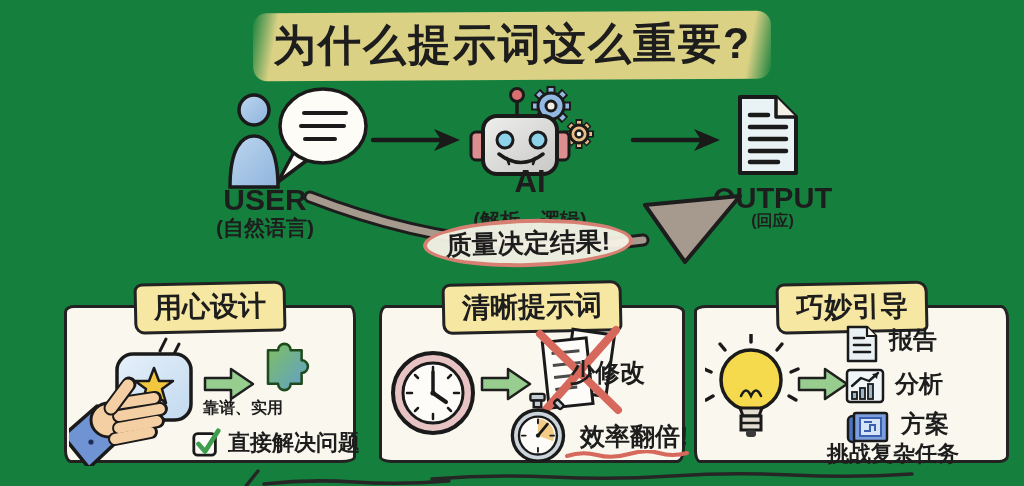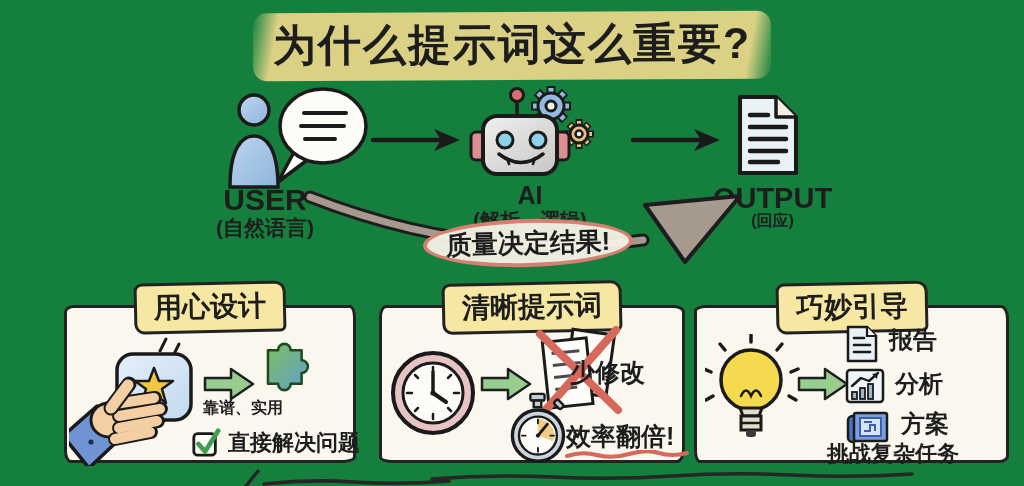--- a/index.html
+++ b/index.html
@@ -17,21 +17,21 @@
     display:inline-block; font-size:43px; font-weight:bold; letter-spacing:2px;
     padding:4px 20px 6px; border-radius:14px; transform:rotate(-.3deg);
     background:linear-gradient(100deg, rgba(240,218,140,0) 0%, rgba(240,218,140,.9) 5%,
                rgba(240,218,140,.9) 95%, rgba(240,218,140,0) 100%);
   }
 
   
   .flow-label{ font-weight:bold; text-align:center; }
   .lbl-user{ left:200px; top:183px; width:130px; font-size:30px; }
   .sub-user{ left:180px; top:214px; width:170px; font-size:21px; }
-  .lbl-ai{ left:465px; top:181px; width:130px; font-size:25px; }
+  .lbl-ai{ left:465px; top:164px; width:130px; font-size:31px; }
   .sub-ai{ left:438px; top:207px; width:184px; font-size:20px; }
   .lbl-output{ left:700px; top:182px; width:145px; font-size:29px; }
   .sub-output{ left:710px; top:211px; width:125px; font-size:16px; }
 
   
   .badge{
     left:423px; top:219px; width:210px; height:48px;
     border:4px solid #d67f72; border-radius:50%;
     background:rgba(246,242,230,.95);
     display:flex; align-items:center; justify-content:center;
@@ -51,21 +51,21 @@
     position:absolute; top:-26px; left:50%;
     background:#f6e8a2; border:3px solid #222;
     font-size:28px; font-weight:bold; padding:3px 17px 4px;
     border-radius:8px 11px 6px 10px; white-space:nowrap;
     transform:translateX(-50%) rotate(-1.2deg);
   }
   .benefit{ left:136px; top:90px; width:152px; font-size:16px; font-weight:bold; }
   .check-row{ left:124px; top:120px; display:flex; align-items:center; gap:7px; }
   .check-row span{ font-size:22px; font-weight:bold; white-space:nowrap; }
   .less-edits{ left:188px; top:48px; width:100px; font-size:25px; font-weight:bold; }
-  .eff-text{ left:184px; top:112px; font-size:25px; font-weight:bold; white-space:nowrap; }
+  .eff-text{ left:184px; top:112px; font-size:25px; font-weight:bold; white-space:nowrap;padding-left:14px; }
   .c3-rows{ left:148px; top:16px; display:flex; flex-direction:column; gap:4px; }
   .c3-row{ display:flex; align-items:flex-start; gap:10px; }
   .c3-row span{ font-size:24px; font-weight:bold; }
   .c3-footer{ left:101px; top:131px; width:190px; text-align:center; font-size:22px; font-weight:bold; white-space:nowrap; }
 </style>
 </head>
 <body>
 
 <div class="stage">
 

